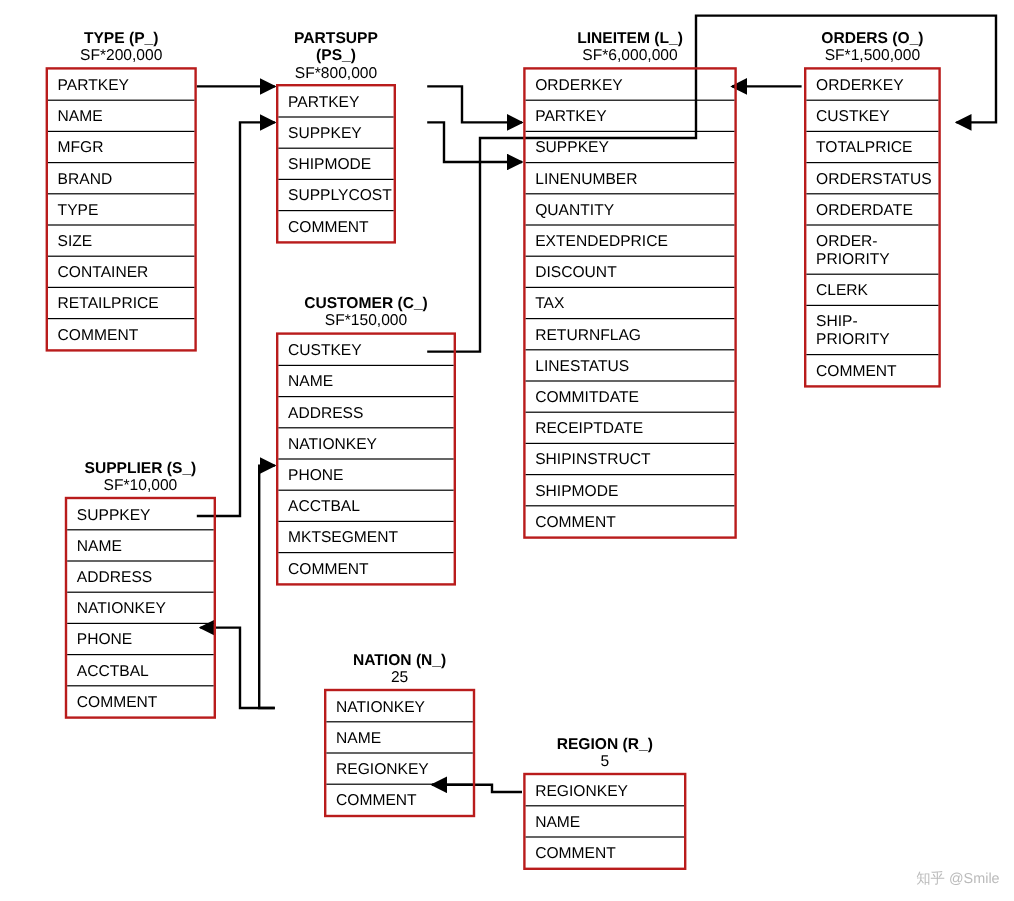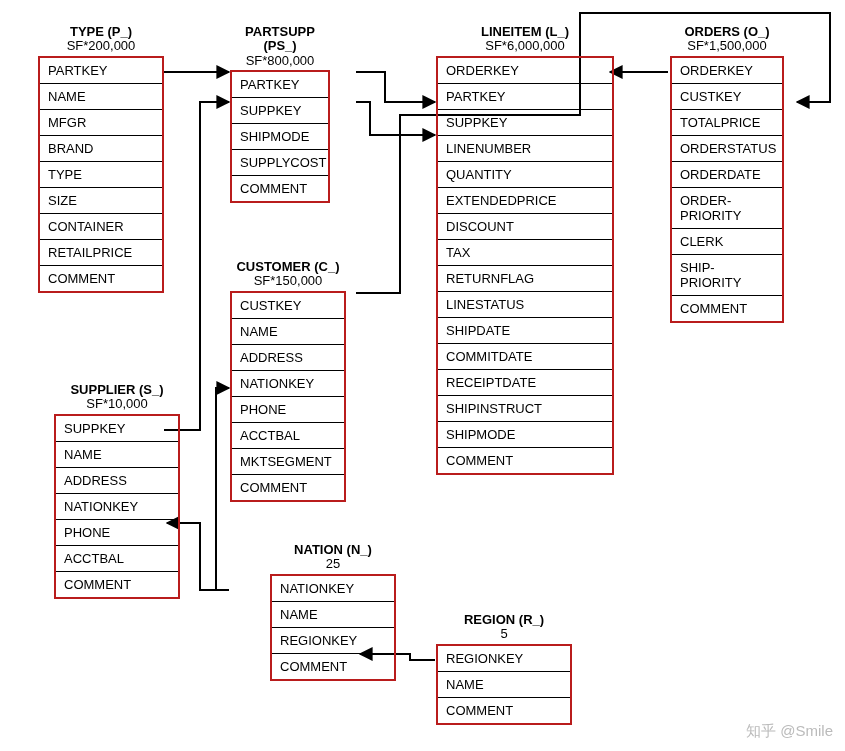--- a/index.html
+++ b/index.html
@@ -43,21 +43,21 @@
     white-space: nowrap;
     box-sizing: border-box;
   }
   .table .fields .field:last-child {
     border-bottom: none;
   }
   .watermark {
     position: absolute;
     right: 12px;
     bottom: 10px;
-    font-size: 15px;
+    font-size: 12px;
     color: #bbb;
     font-family: "PingFang SC","Microsoft YaHei",Arial,sans-serif;
   }
 </style>
 </head>
 <body>
 
 <div class="canvas">
 
   <svg class="arrows" xmlns="http://www.w3.org/2000/svg">
@@ -121,21 +121,21 @@
     <div class="subtitle">SF*800,000</div>
     <div class="fields">
       <div class="field">PARTKEY</div>
       <div class="field">SUPPKEY</div>
       <div class="field">SHIPMODE</div>
       <div class="field">SUPPLYCOST</div>
       <div class="field">COMMENT</div>
     </div>
   </div>
 
-  <div class="table" style="left:230px; top:260px; width:116px;">
+  <div class="table" style="left:230px; top:246px; width:150px;">
     <div class="title">CUSTOMER (C_)</div>
     <div class="subtitle">SF*150,000</div>
     <div class="fields">
       <div class="field">CUSTKEY</div>
       <div class="field">NAME</div>
       <div class="field">ADDRESS</div>
       <div class="field">NATIONKEY</div>
       <div class="field">PHONE</div>
       <div class="field">ACCTBAL</div>
       <div class="field">MKTSEGMENT</div>
@@ -161,21 +161,20 @@
       <div class="field">ORDERKEY</div>
       <div class="field">PARTKEY</div>
       <div class="field">SUPPKEY</div>
       <div class="field">LINENUMBER</div>
       <div class="field">QUANTITY</div>
       <div class="field">EXTENDEDPRICE</div>
       <div class="field">DISCOUNT</div>
       <div class="field">TAX</div>
       <div class="field">RETURNFLAG</div>
       <div class="field">LINESTATUS</div>
-      <div class="field">SHIPDATE</div>
       <div class="field">COMMITDATE</div>
       <div class="field">RECEIPTDATE</div>
       <div class="field">SHIPINSTRUCT</div>
       <div class="field">SHIPMODE</div>
       <div class="field">COMMENT</div>
     </div>
   </div>
 
   <div class="table" style="left:436px; top:613px; width:136px;">
     <div class="title">REGION (R_)</div>

